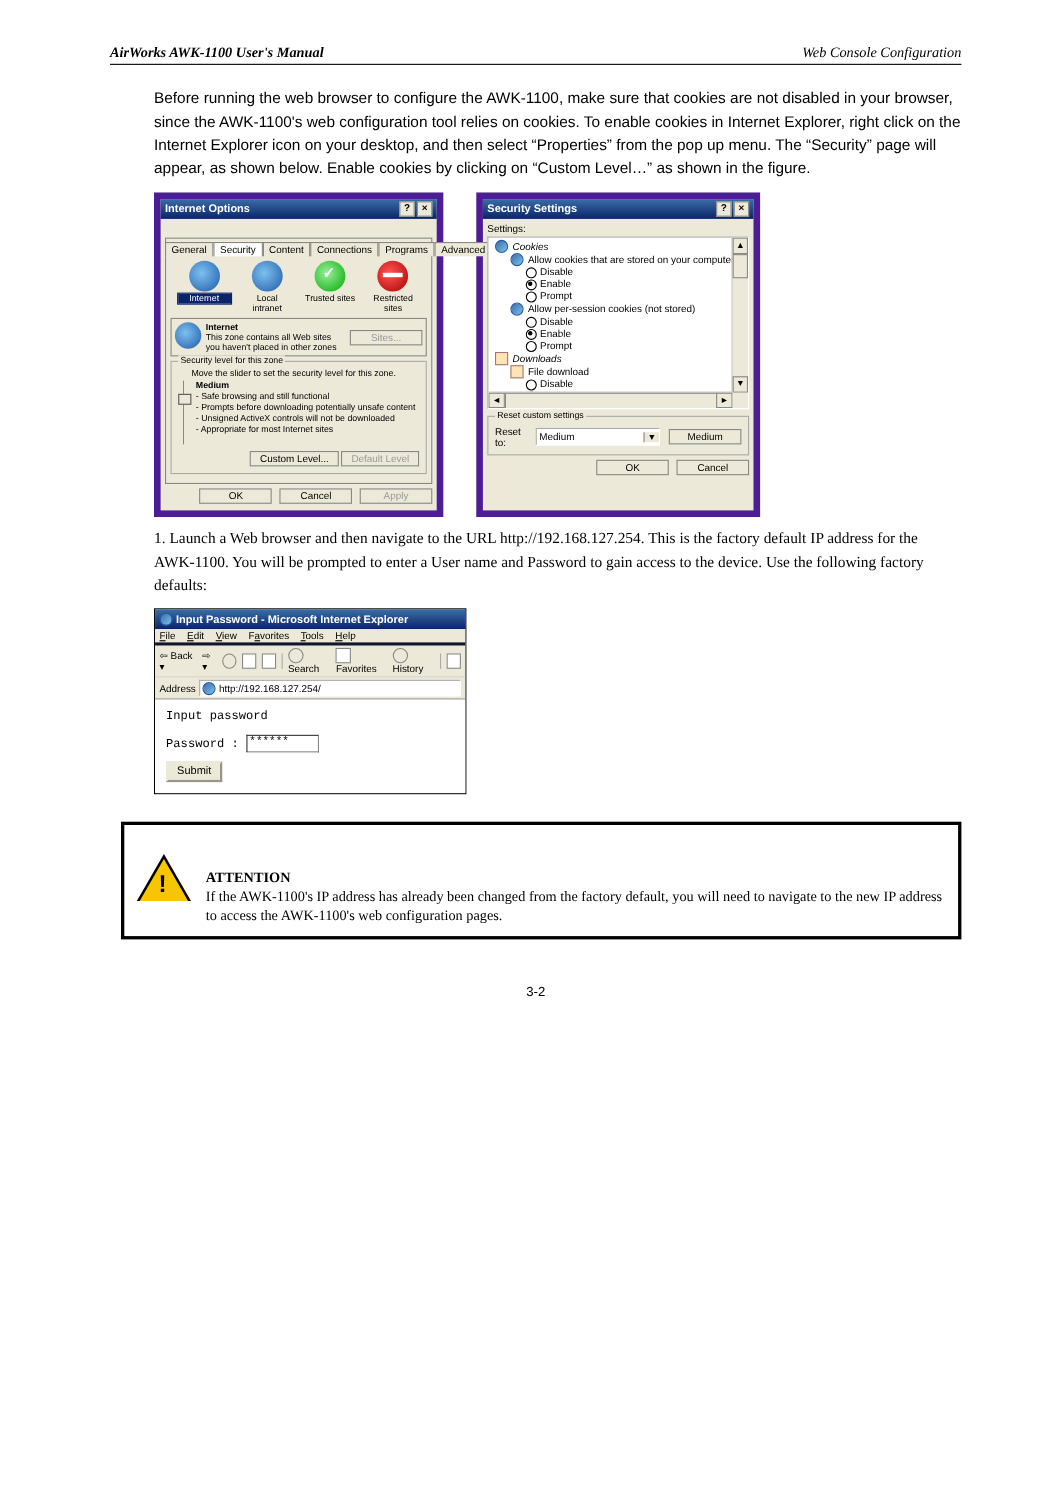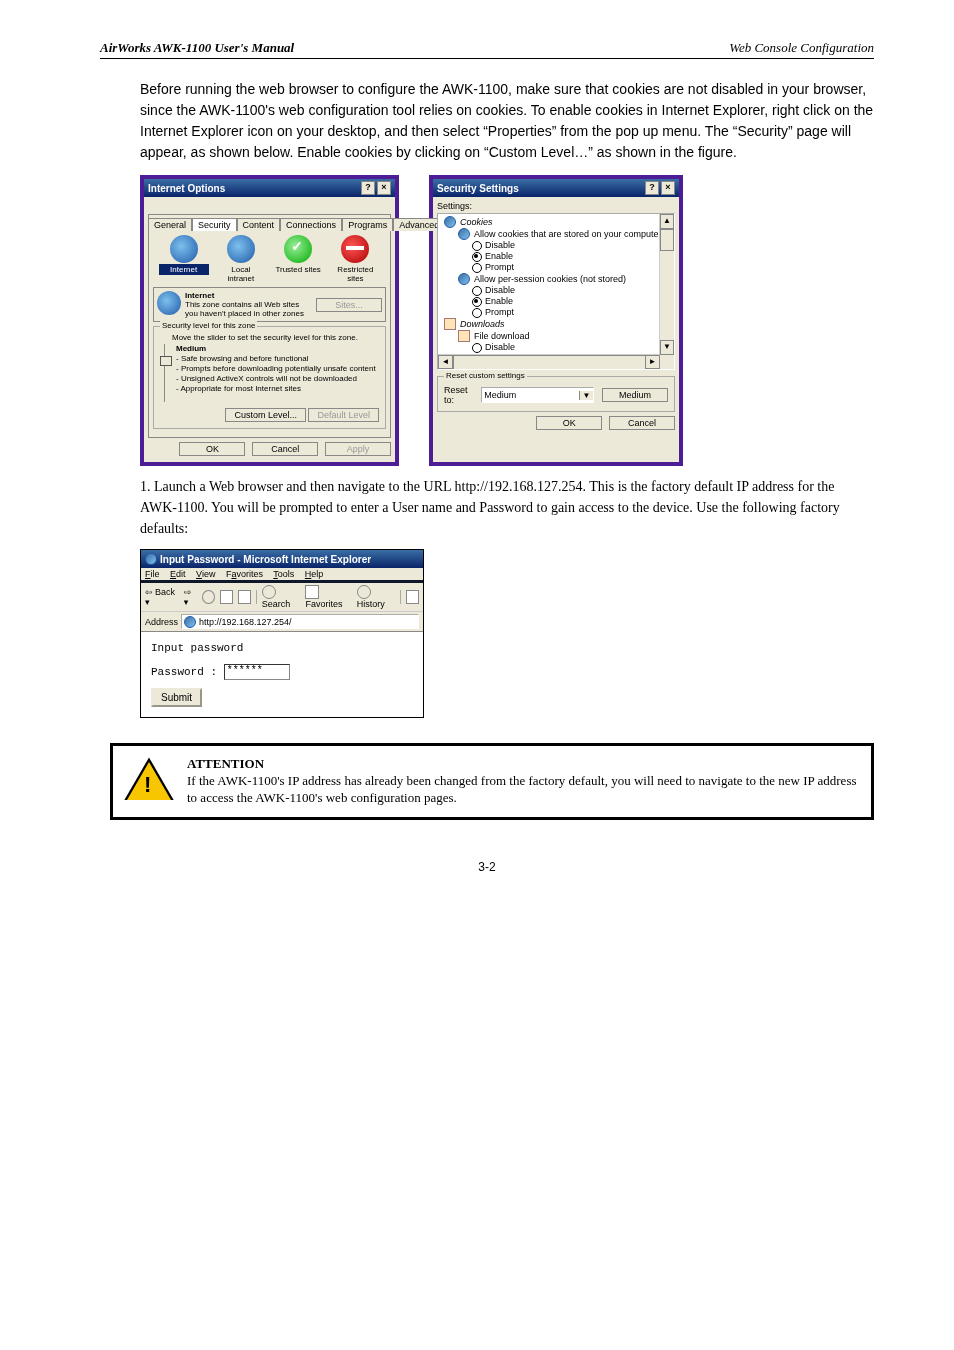--- a/index.html
+++ b/index.html
@@ -48,21 +48,21 @@
     line-height: 1.5;
     margin: 10px 0 10px 40px;
   }
   .dialogs-row {
     display: flex;
     gap: 30px;
     margin: 10px 0 0 40px;
   }
   
   .win-dialog {
-    border: 4px solid #4c1d95;
+    border: 6px solid #4c1d95;
     background: #ece9d8;
     font-family: Tahoma, sans-serif;
     font-size: 10px;
   }
   .win-dialog.io { width: 251px; }
   .win-dialog.ss { width: 246px; }
   .titlebar {
     background: linear-gradient(#3a6ea5,#0a246a);
     color: #fff;
     font-weight: bold;
@@ -295,20 +295,21 @@
     position:absolute;
     left:-5px; top:10px;
     color:#000;
     font-weight:bold;
     font-size:22px;
   }
   .attention-text {
     font-family:"Times New Roman",serif;
     font-size:13px;
     line-height:1.3;
+    margin-top:30px;
   }
   .attention-text .label { font-weight:bold; text-transform:uppercase;}
   .internet-zone-box {
     border:1px solid #888; padding:3px; margin:2px 0 4px 0;
     display:flex; gap:4px;
   }
   .internet-zone-box .zi { width:24px;height:24px;border-radius:50%;background:radial-gradient(circle at 40% 40%, #7ec0ee, #1e5aa8);flex:0 0 auto;}
   .internet-zone-box .zt { font-size:8px; line-height:9px;}
   .slider-col {
     display:flex; gap:6px; margin-top:2px;
@@ -383,21 +384,21 @@
         </div>
         <div class="groupbox">
           <span class="legend">Security level for this zone</span>
           <div style="font-size:8px;margin:2px 0 2px 12px;">Move the slider to set the security level for this zone.</div>
           <div class="slider-col">
             <div class="slider">
                 <div class="thumb"></div>
               </div>
             <div class="slider-text">
               <div class="med">Medium</div>
-              <div>- Safe browsing and before functional</div>
+              <div>- Safe browsing and still functional</div>
               <div>- Prompts before downloading potentially unsafe content</div>
               <div>- Unsigned ActiveX controls will not be downloaded</div>
               <div>- Appropriate for most Internet sites</div>
             </div>
           </div>
           <div style="text-align:right;margin-top:6px;">
             <span class="btn">Custom Level...</span>
             <span class="btn disabled">Default Level</span>
           </div>
         </div>

